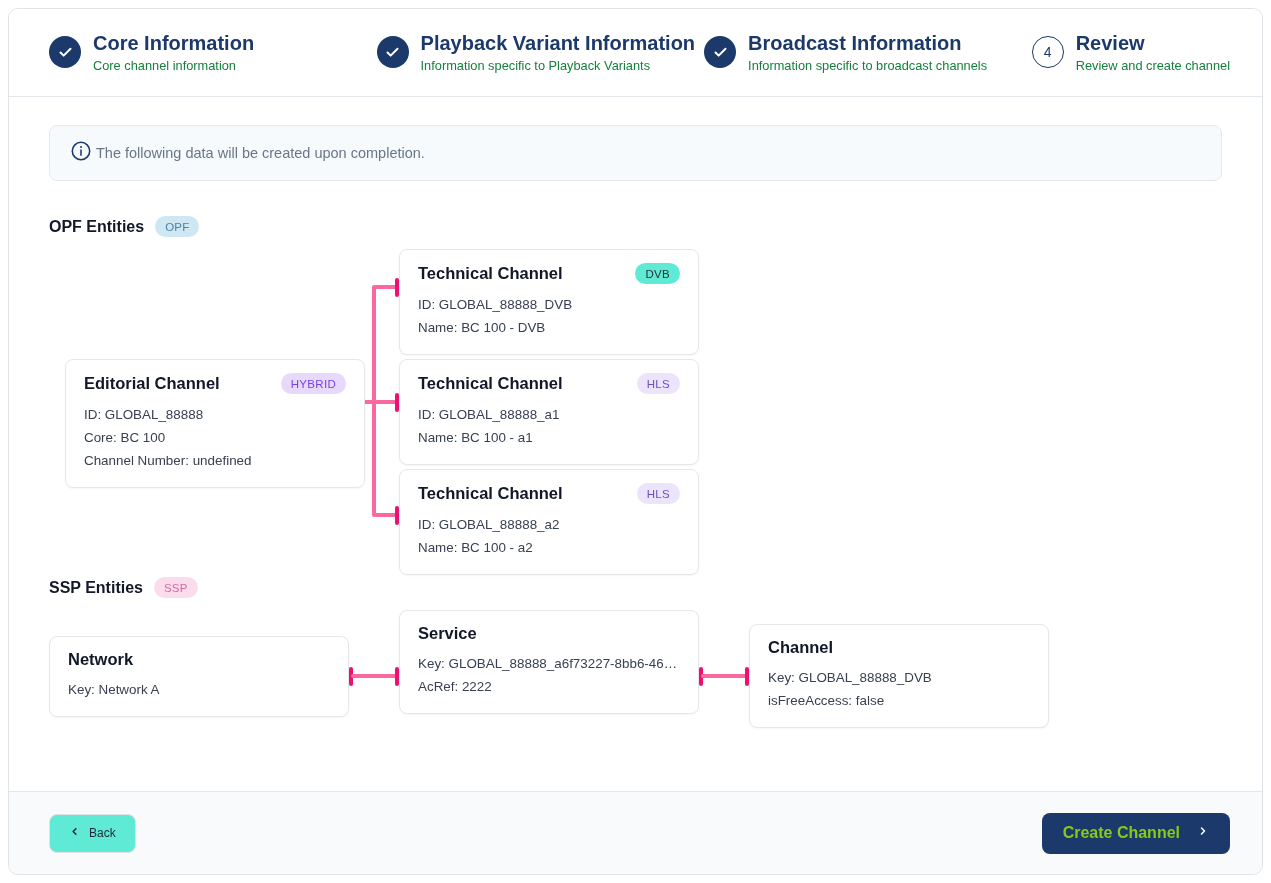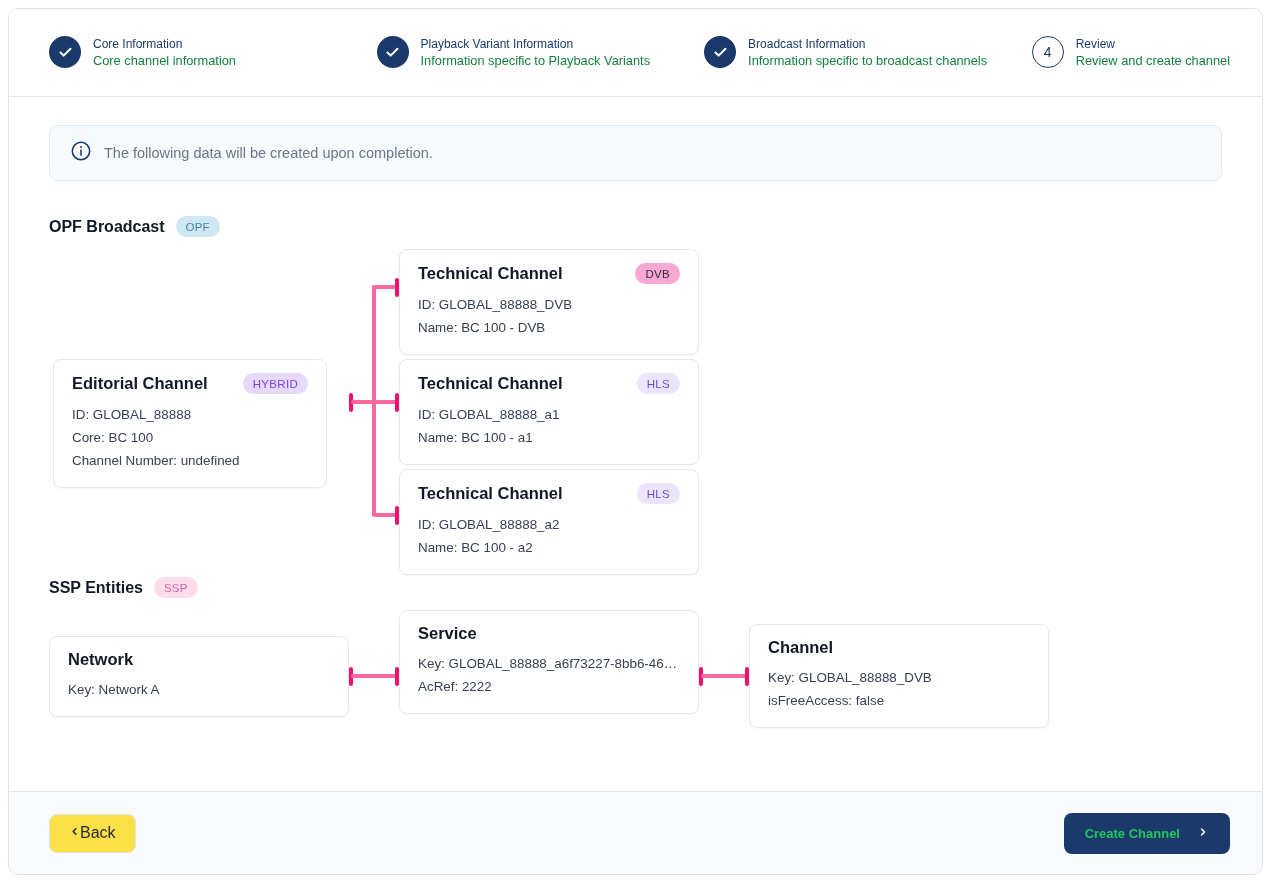--- a/index.html
+++ b/index.html
@@ -64,22 +64,22 @@
   .step-circle.done svg { display: block; }
   .step-circle.current {
     background: #ffffff;
     border: 1.5px solid #1b3a6b;
     color: #1b3a6b;
     font-size: 14px;
     font-weight: 400;
   }
   .step-text { min-width: 0; }
   .step-title {
-    font-size: 12px;
-    font-weight: 400;
+    font-size: 20px;
+    font-weight: 700;
     color: #1b3a6b;
     line-height: 1.35;
     white-space: nowrap;
   }
   .step-sub {
     font-size: 12.8px;
     color: #15803d;
     line-height: 1.35;
     white-space: nowrap;
   }
@@ -88,21 +88,21 @@
   .body {
     flex: 1 1 auto;
     padding: 28px 40px 0 40px;
     overflow: hidden;
     position: relative;
   }
 
   .info-banner {
     display: flex;
     align-items: center;
-    gap: 12px;
+    gap: 4px;
     height: 56px;
     padding: 0 20px;
     background: #f6fafd;
     border: 1px solid #e2ebf2;
     border-radius: 8px;
     margin-bottom: 35px;
   }
   .info-banner .info-icon { flex: 0 0 auto; display: block; }
   .info-text {
     font-size: 14.5px;
@@ -166,34 +166,34 @@
     display: inline-flex;
     align-items: center;
     height: 21px;
     padding: 0 10px;
     border-radius: 11px;
     font-size: 11.5px;
     letter-spacing: .3px;
     white-space: nowrap;
   }
   .badge-hybrid { background: #e6d9fb; color: #7b41e8; }
-  .badge-dvb { background: #f9a8d4; color: #2a2f38; }
+  .badge-dvb { background: #5eead4; color: #2a2f38; }
   .badge-hls { background: #ece4fb; color: #6d4fc4; }
 
   .card-row {
     font-size: 13.4px;
     color: #374151;
     line-height: 23px;
     white-space: nowrap;
     overflow: hidden;
     text-overflow: ellipsis;
   }
 
   
-  .c-editorial { left: 4px;   top: 114px; width: 274px; }
+  .c-editorial { left: 16px;   top: 114px; width: 300px; }
   .c-tech1     { left: 350px; top: 4px;   width: 300px; }
   .c-tech2     { left: 350px; top: 114px; width: 300px; }
   .c-tech3     { left: 350px; top: 224px; width: 300px; }
 
   
   .c-network { left: 0;    top: 30px; width: 300px; }
   .c-service { left: 350px; top: 4px;  width: 300px; }
   .c-channel { left: 700px; top: 18px; width: 300px; }
 
   
@@ -209,43 +209,44 @@
     border-top: 1px solid #e3e6ea;
     background: #f8fafc;
     display: flex;
     align-items: center;
     justify-content: space-between;
     padding: 0 32px 0 40px;
   }
   .btn-back {
     display: inline-flex;
     align-items: center;
+    gap: 9px;
     height: 39px;
     padding: 0 19px;
-    background: #fde047;
+    background: #5eead4;
     border: 1px solid #dfe3e8;
     border-radius: 8px;
-    font-size: 16px;
+    font-size: 12px;
     font-weight: 400;
     color: #1f2937;
     cursor: pointer;
     font-family: "Liberation Sans", sans-serif;
   }
   .btn-create {
     display: inline-flex;
     align-items: center;
     gap: 17px;
     height: 41px;
     padding: 0 21px;
     background: #1b3a6b;
     border: none;
     border-radius: 8px;
-    font-size: 13px;
+    font-size: 16px;
     font-weight: 700;
-    color: #22c55e;
+    color: #84cc16;
     cursor: pointer;
     font-family: "Liberation Sans", sans-serif;
   }
   .chev { display: block; }
 </style>
 </head>
 <body>
 
 <div class="page">
   <div class="wizard">
@@ -313,21 +314,21 @@
           <svg width="22" height="22" viewBox="0 0 24 24" fill="none" stroke="#1b3a6b" stroke-width="1.7">
               <circle cx="12" cy="12" r="9.5"></circle>
               <line x1="12" y1="11" x2="12" y2="16.5" stroke-linecap="round"></line>
               <circle cx="12" cy="7.6" r="1.1" fill="#1b3a6b" stroke="none"></circle>
             </svg>
         </span>
         <span class="info-text">The following data will be created upon completion.</span>
       </div>
 
       <div class="section-head">
-        <span class="section-title">OPF Broadcast</span>
+        <span class="section-title">OPF Entities</span>
         <span class="pill pill-opf">OPF</span>
       </div>
 
       <div class="graph graph-opf">
 
         <div class="conn">
 
           <div class="cap" style="left:300px; top:148px;"></div>
           <div class="h-line" style="left:302px; top:155px; width:50px;"></div>
 

